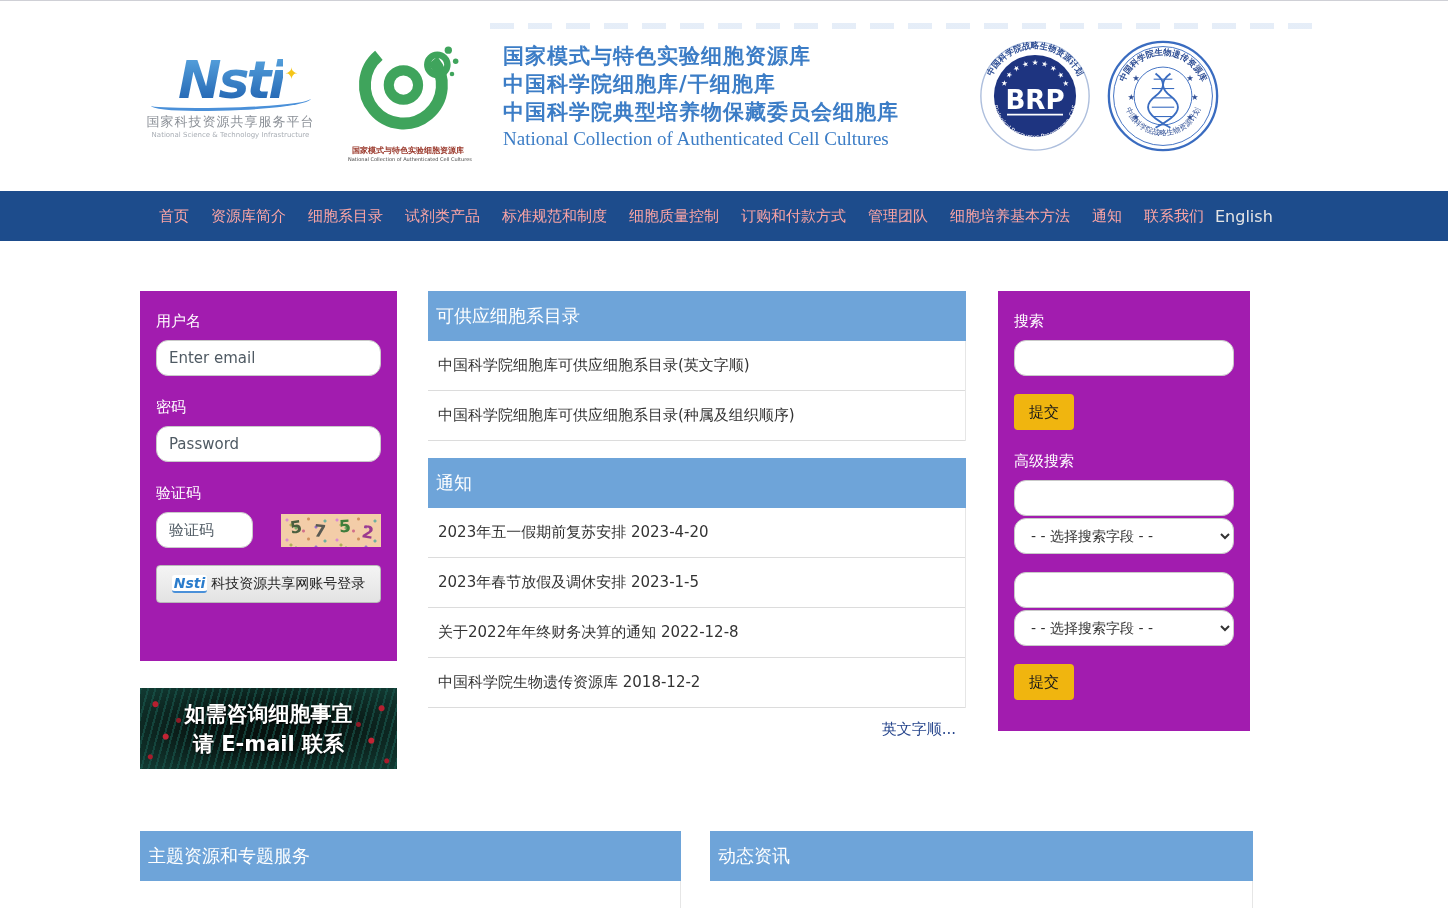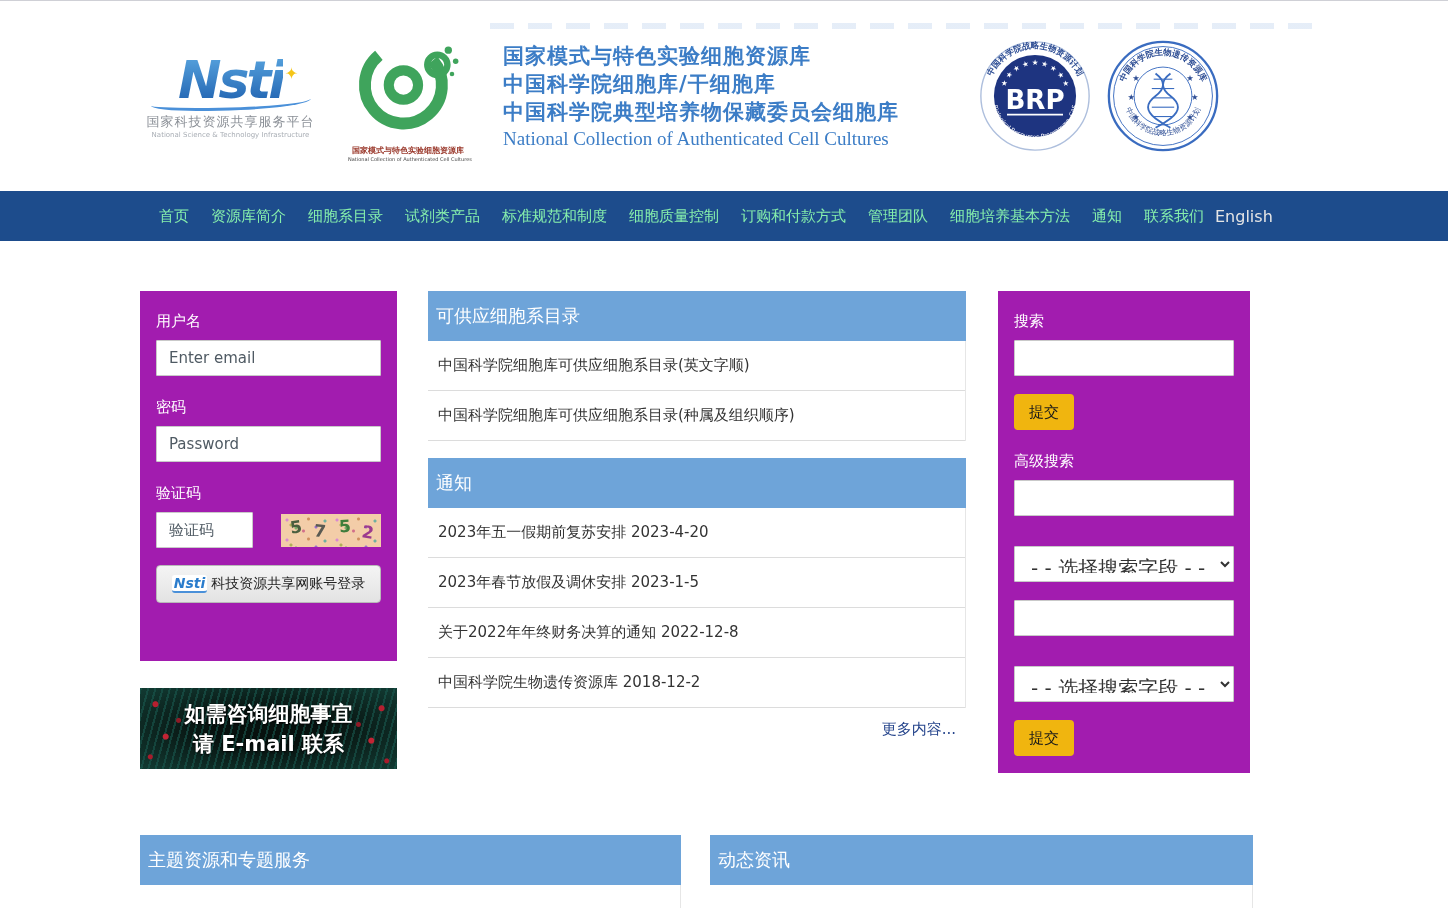--- a/index.html
+++ b/index.html
@@ -47,35 +47,35 @@
     font-family:"Liberation Serif","DejaVu Serif",serif;
     font-size:19px; color:#3c7dc6; margin-top:2px;
   }
   .badges{ margin-left:80px; display:flex; gap:16px; align-items:center; }
   
   nav{
     height:50px; background:#1d4c8c; display:flex; align-items:center;
     padding-left:148px; color:#fff;
   }
   .nav-item{
-    color:#86efac; font-size:15px; text-decoration:none;
+    color:#fca5a5; font-size:15px; text-decoration:none;
     padding:0 11px; cursor:pointer; white-space:nowrap;
   }
   .nav-english{
     color:#e5e5e5; font-size:16px; margin-left:auto; margin-right:206px;
     cursor:pointer; text-decoration:none;
   }
   
   .content{ display:flex; margin:50px 0 0 140px; align-items:flex-start; }
   .left-col{ width:257px; }
   .panel{ background:#a21caf; padding:17px 16px; }
   .login-panel{ min-height:370px; }
   .panel label{ display:block; color:#fff; font-size:15px; margin:4px 0 9px 0; }
   .panel input, .panel select{
-    width:100%; height:36px; border:1px solid #c9c9c9; border-radius:1px;
+    width:100%; height:36px; border:1px solid #c9c9c9; border-radius:12px;
     padding:8px 12px; font-size:15px; color:#333; outline:none;
     font-family:inherit; background:#fff;
   }
   .panel input::placeholder{ color:#4f5a63; opacity:1; }
   .gap-lg{ margin-bottom:18px; }
   .captcha-row{ display:flex; align-items:center; margin-bottom:17px; }
   .captcha-row input{ width:97px; }
   .captcha-img{
     width:100px; height:33px; margin-left:auto; position:relative;
     background-color:#f3cda8;
@@ -145,21 +145,21 @@
     border-bottom:1px solid #dcdcdc; cursor:pointer; line-height:19px;
   }
   .section-gap{ margin-top:17px; }
   .more-link{
     display:block; text-align:right; color:#26458c; font-size:15px;
     margin:12px 10px 0 0; cursor:pointer; text-decoration:none;
   }
   
   .search-panel{ width:252px; margin-left:32px; min-height:440px; }
   .tight{ margin-bottom:2px; }
-  .select-wrap select{ color:#333; font-size:20px;margin-top:28px; }
+  .select-wrap select{ color:#333; font-size:14px; }
   
   .bottom-row{ display:flex; margin:62px 0 0 140px; gap:29px; }
   .bottom-box{ width:541px; }
   .bottom-box.wide{ width:543px; }
   
   svg text{ font-family:"DejaVu Sans","Liberation Sans",sans-serif; }
 </style>
 </head>
 <body>
 
@@ -322,21 +322,21 @@
         </div>
         <div class="list-row">
           <span>关于2022年年终财务决算的通知</span>
           <span>2022-12-8</span>
         </div>
         <div class="list-row">
           <span>中国科学院生物遗传资源库</span>
           <span>2018-12-2</span>
         </div>
       </div>
-      <a class="more-link">更多内容...</a>
+      <a class="more-link">英文字顺...</a>
     </div>
   </section>
 
   <aside class="panel search-panel">
     <label>搜索</label>
     <input class="gap-lg" type="text" style="">
     <button class="btn btn-yellow gap-lg">提交</button>
     <label>高级搜索</label>
     <input class="tight" type="text" style="">
     <div class="select-wrap gap-lg">

